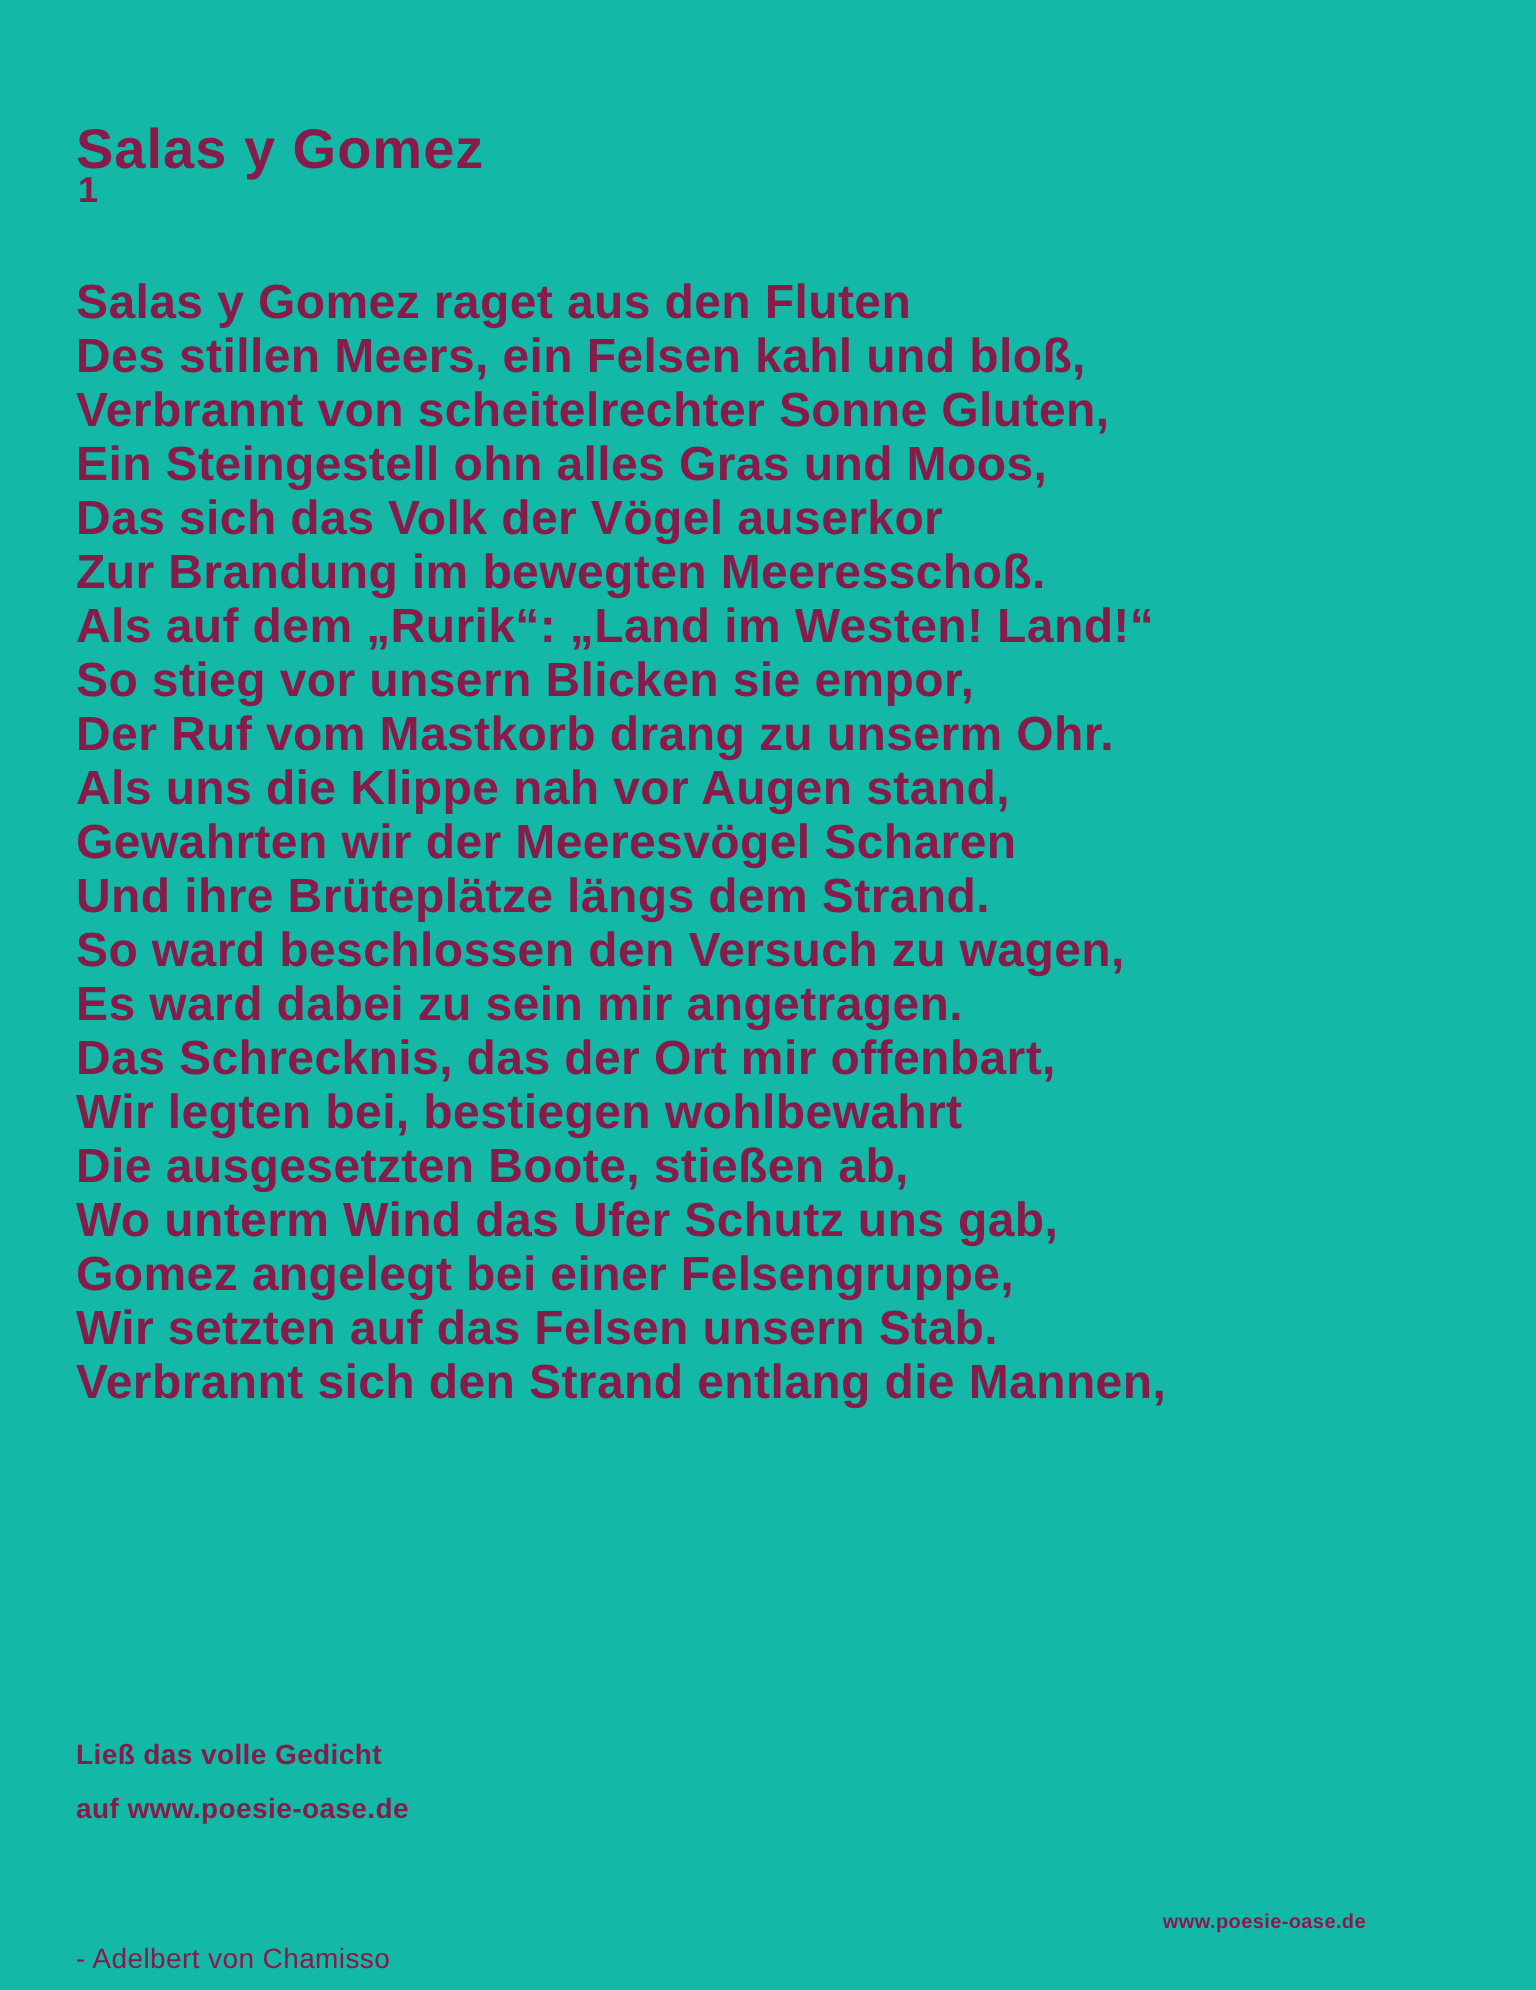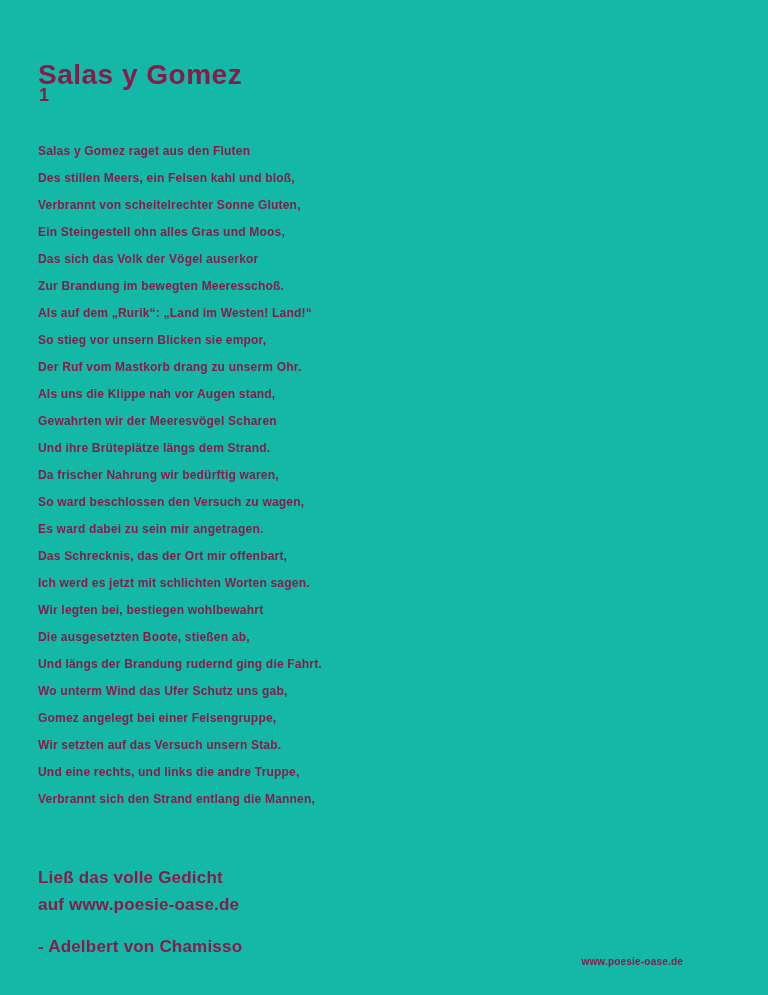--- a/index.html
+++ b/index.html
@@ -26,41 +26,41 @@
     left: 39px;
     top: 84px;
     font-size: 18px;
     font-weight: 700;
     line-height: 22px;
   }
   .poem {
     position: absolute;
     left: 38px;
     top: 138px;
-    font-size: 12px;
+    font-size: 24px;
     font-weight: 700;
     letter-spacing: 0.2px;
     line-height: 27px;
     white-space: nowrap;
   }
   .cta {
     position: absolute;
     left: 38px;
     top: 864px;
-    font-size: 17px;
+    font-size: 14px;
     font-weight: 700;
     letter-spacing: 0.2px;
     line-height: 27px;
   }
   .author {
     position: absolute;
     left: 38px;
-    top: 936px;
-    font-size: 17px;
-    font-weight: 700;
+    top: 968px;
+    font-size: 14px;
+    font-weight: 400;
     letter-spacing: 0.2px;
     line-height: 22px;
   }
   .watermark {
     position: absolute;
     right: 85px;
     top: 953px;
     font-size: 10px;
     font-weight: 700;
     letter-spacing: 0.2px;
@@ -82,32 +82,28 @@
     <div>Verbrannt von scheitelrechter Sonne Gluten,</div>
     <div>Ein Steingestell ohn alles Gras und Moos,</div>
     <div>Das sich das Volk der Vögel auserkor</div>
     <div>Zur Brandung im bewegten Meeresschoß.</div>
     <div>Als auf dem „Rurik“: „Land im Westen! Land!“</div>
     <div>So stieg vor unsern Blicken sie empor,</div>
     <div>Der Ruf vom Mastkorb drang zu unserm Ohr.</div>
     <div>Als uns die Klippe nah vor Augen stand,</div>
     <div>Gewahrten wir der Meeresvögel Scharen</div>
     <div>Und ihre Brüteplätze längs dem Strand.</div>
-    <div>Da frischer Nahrung wir bedürftig waren,</div>
     <div>So ward beschlossen den Versuch zu wagen,</div>
     <div>Es ward dabei zu sein mir angetragen.</div>
     <div>Das Schrecknis, das der Ort mir offenbart,</div>
-    <div>Ich werd es jetzt mit schlichten Worten sagen.</div>
     <div>Wir legten bei, bestiegen wohlbewahrt</div>
     <div>Die ausgesetzten Boote, stießen ab,</div>
-    <div>Und längs der Brandung rudernd ging die Fahrt.</div>
     <div>Wo unterm Wind das Ufer Schutz uns gab,</div>
     <div>Gomez angelegt bei einer Felsengruppe,</div>
-    <div>Wir setzten auf das Versuch unsern Stab.</div>
-    <div>Und eine rechts, und links die andre Truppe,</div>
+    <div>Wir setzten auf das Felsen unsern Stab.</div>
     <div>Verbrannt sich den Strand entlang die Mannen,</div>
   </div>
 
   <div class="cta">
     <div>Ließ das volle Gedicht</div>
     <div>auf www.poesie-oase.de</div>
   </div>
 
   <div class="author">- Adelbert von Chamisso</div>
 

